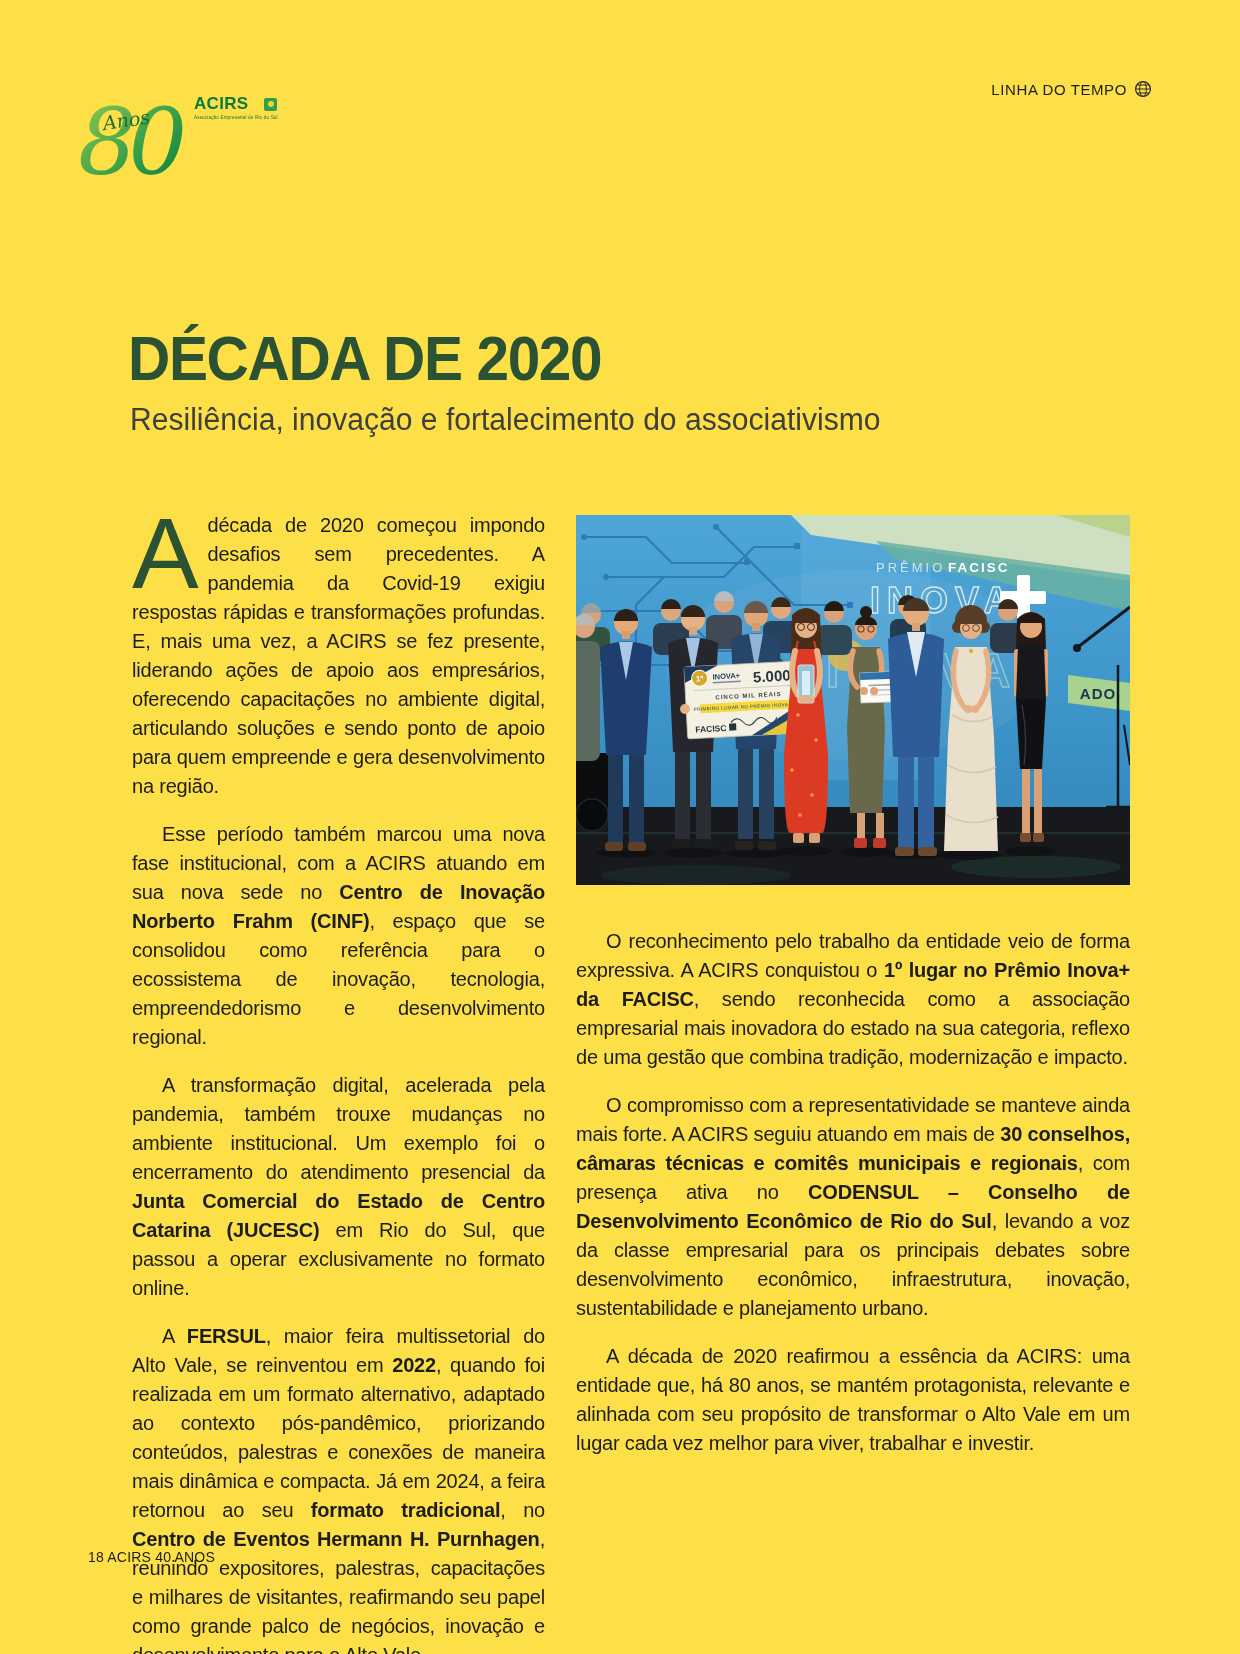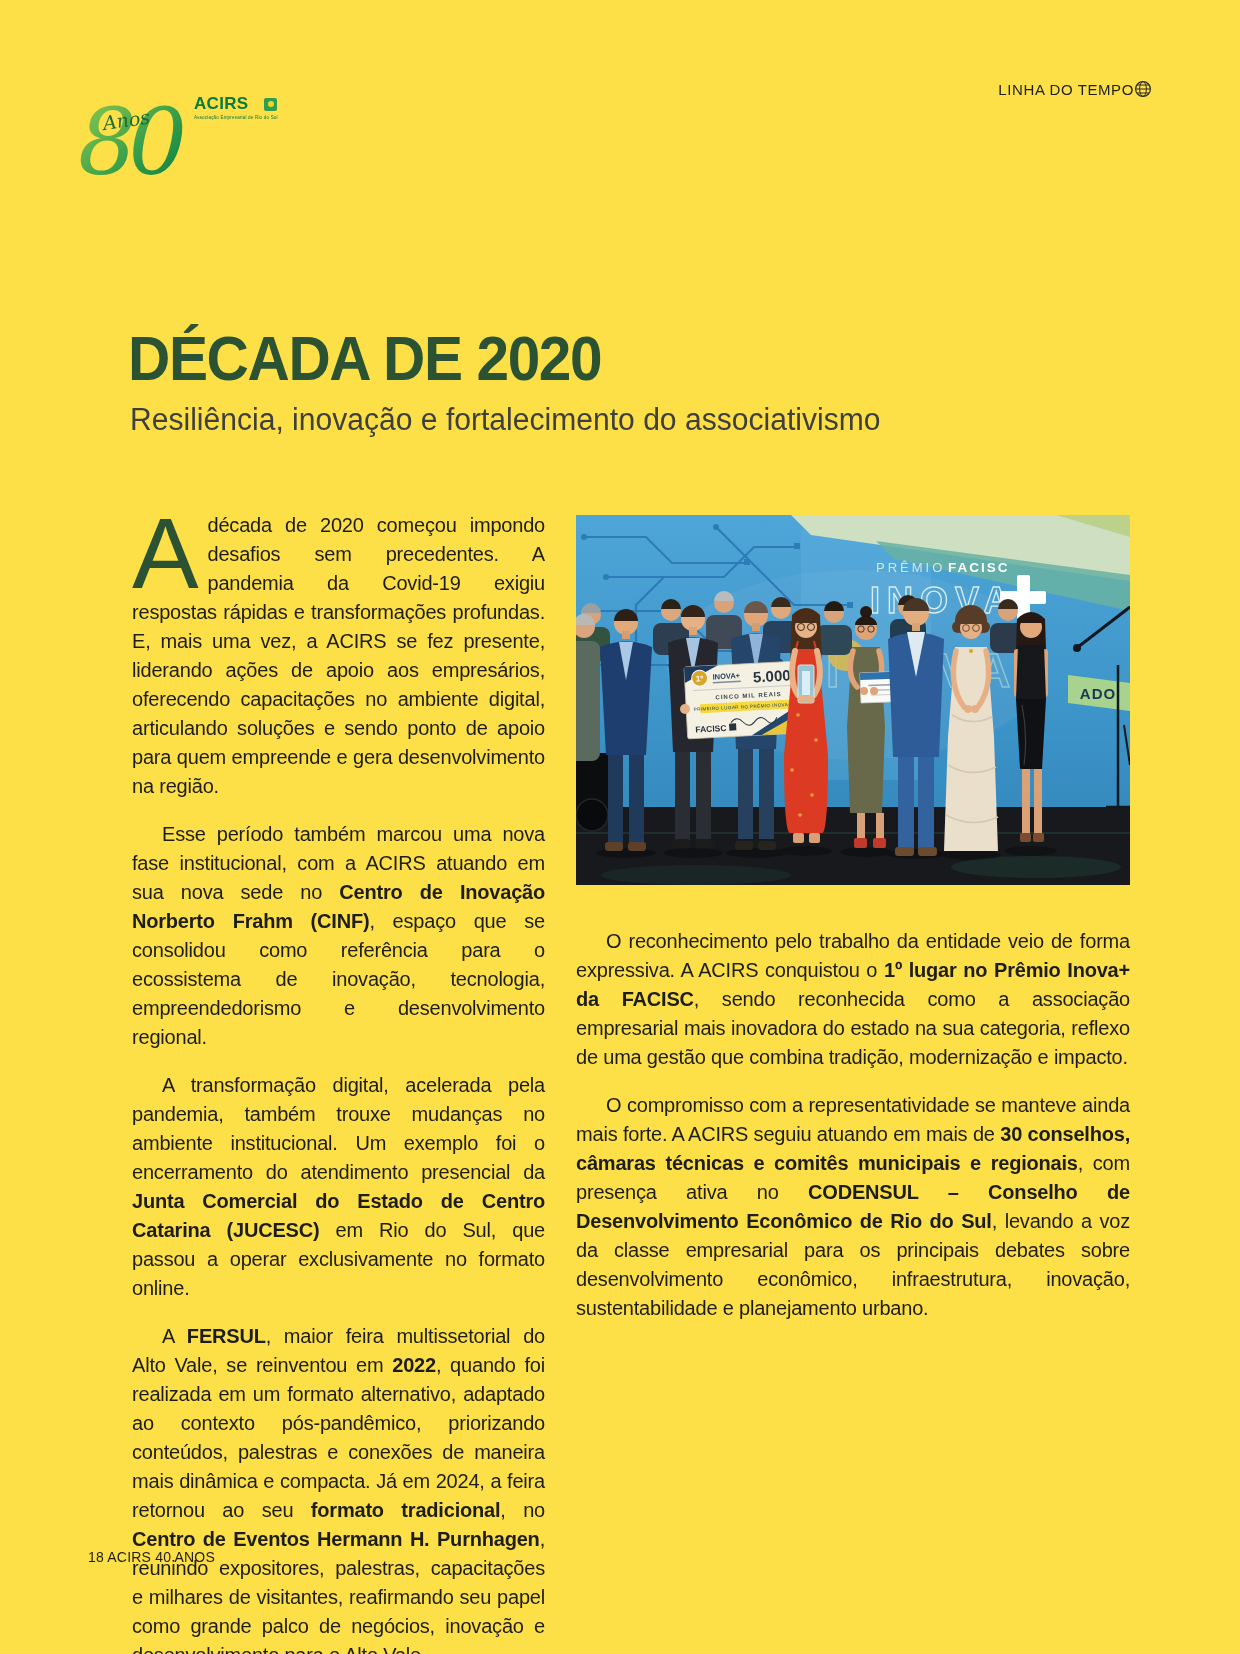--- a/index.html
+++ b/index.html
@@ -10,21 +10,21 @@
   .logo-group{position:absolute;left:76px;top:78px;width:230px;height:130px;}
   .logo-mark{position:absolute;left:0;top:0;}
   .acirs-lockup{position:absolute;left:118px;top:16px;width:110px;}
   .acirs-row{display:flex;align-items:center;gap:16px;}
   .acirs-word{font-size:17px;font-weight:bold;color:#0a7a3e;letter-spacing:.3px;}
   .acirs-square{width:13px;height:13px;background:#2e9e4f;border-radius:2px;position:relative;}
   .acirs-square::after{content:"";position:absolute;left:3.5px;top:3.5px;width:6px;height:6px;
         border-radius:50%;background:#f5d327;}
   .acirs-tagline{font-size:4.5px;color:#0a7a3e;margin-top:1px;letter-spacing:.2px;white-space:nowrap;}
 
-  .section-label{position:absolute;top:80px;right:88px;display:flex;align-items:center;}
+  .section-label{position:absolute;top:80px;right:88px;display:flex;align-items:center;gap:7px;}
   .section-label-text{font-size:15px;font-weight:500;color:#1f1f1f;letter-spacing:.6px;}
 
   
   .headline{position:absolute;left:128px;top:327px;font-size:63px;font-weight:bold;
         color:#2c5234;letter-spacing:-1.5px;line-height:1;transform:scaleX(.93);transform-origin:left center;white-space:nowrap;}
   .subhead{position:absolute;left:130px;top:402px;font-size:31px;color:#3f3f3e;line-height:1.15;
         transform:scaleX(.97);transform-origin:left center;white-space:nowrap;}
 
   
   .columns{position:absolute;left:132px;top:511px;width:998px;display:flex;gap:31px;}
@@ -378,18 +378,19 @@
           <circle cx="501" cy="133" r="4" fill="#101820" stroke="none"></circle>
           <line x1="542" y1="150" x2="542" y2="292" stroke-width="2.5"></line>
           <line x1="530" y1="292" x2="554" y2="292" stroke-width="2.5"></line>
           <line x1="548" y1="210" x2="554" y2="250" stroke-width="2"></line>
         </g>
       </svg>
       </div>
 
       <p><span>O reconhecimento pelo trabalho da entidade veio de forma expressiva. A ACIRS conquistou o </span><span class="bold">1º lugar no Prêmio Inova+ da FACISC</span><span>, sendo reconhecida como a associação empresarial mais inovadora do estado na sua categoria, reflexo de uma gestão que combina tradição, modernização e impacto.</span></p>
       <p><span>O compromisso com a representatividade se manteve ainda mais forte. A ACIRS seguiu atuando em mais de </span><span class="bold">30 conselhos, câmaras técnicas e comitês municipais e regionais</span><span>, com presença ativa no </span><span class="bold">CODENSUL – Conselho de Desenvolvimento Econômico de Rio do Sul</span><span>, levando a voz da classe empresarial para os principais debates sobre desenvolvimento econômico, infraestrutura, inovação, sustentabilidade e planejamento urbano.</span></p>
+      <p><span>A década de 2020 reafirmou a essência da ACIRS: uma entidade que, há 80 anos, se mantém protagonista, relevante e alinhada com seu propósito de transformar o Alto Vale em um lugar cada vez melhor para viver, trabalhar e investir.</span></p>
     </div>
   </div>
 
   <div class="footer">18 ACIRS 40 ANOS</div>
 
 </div>
 
 </body></html>

